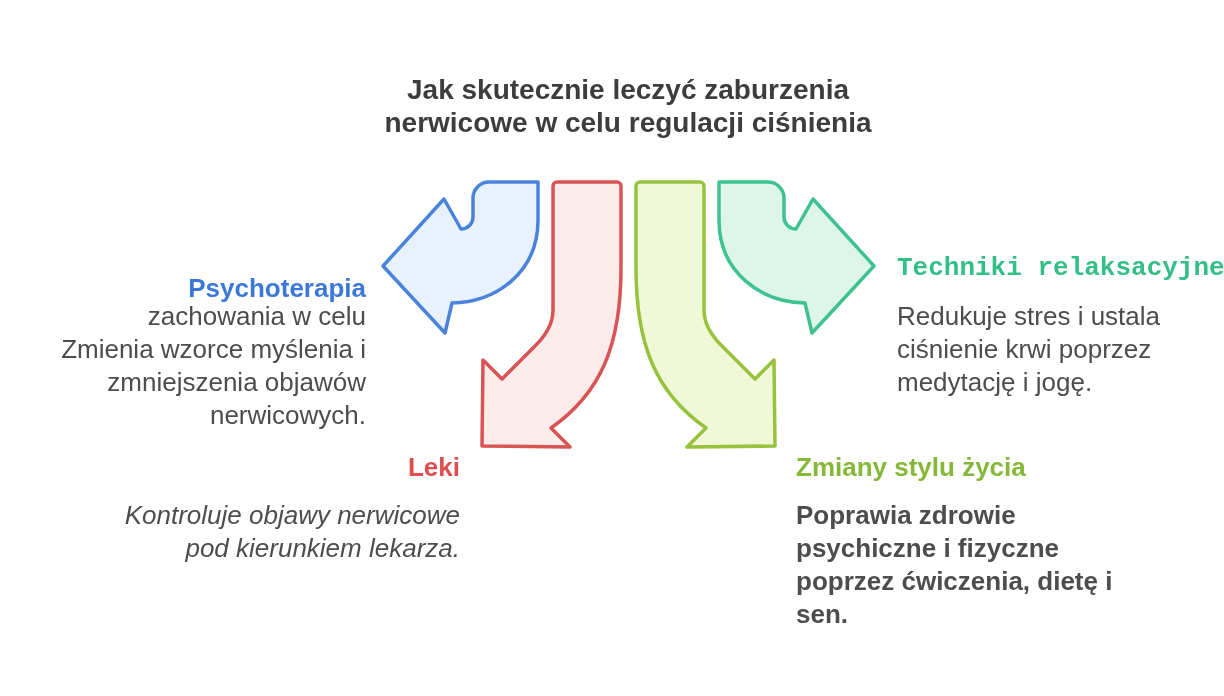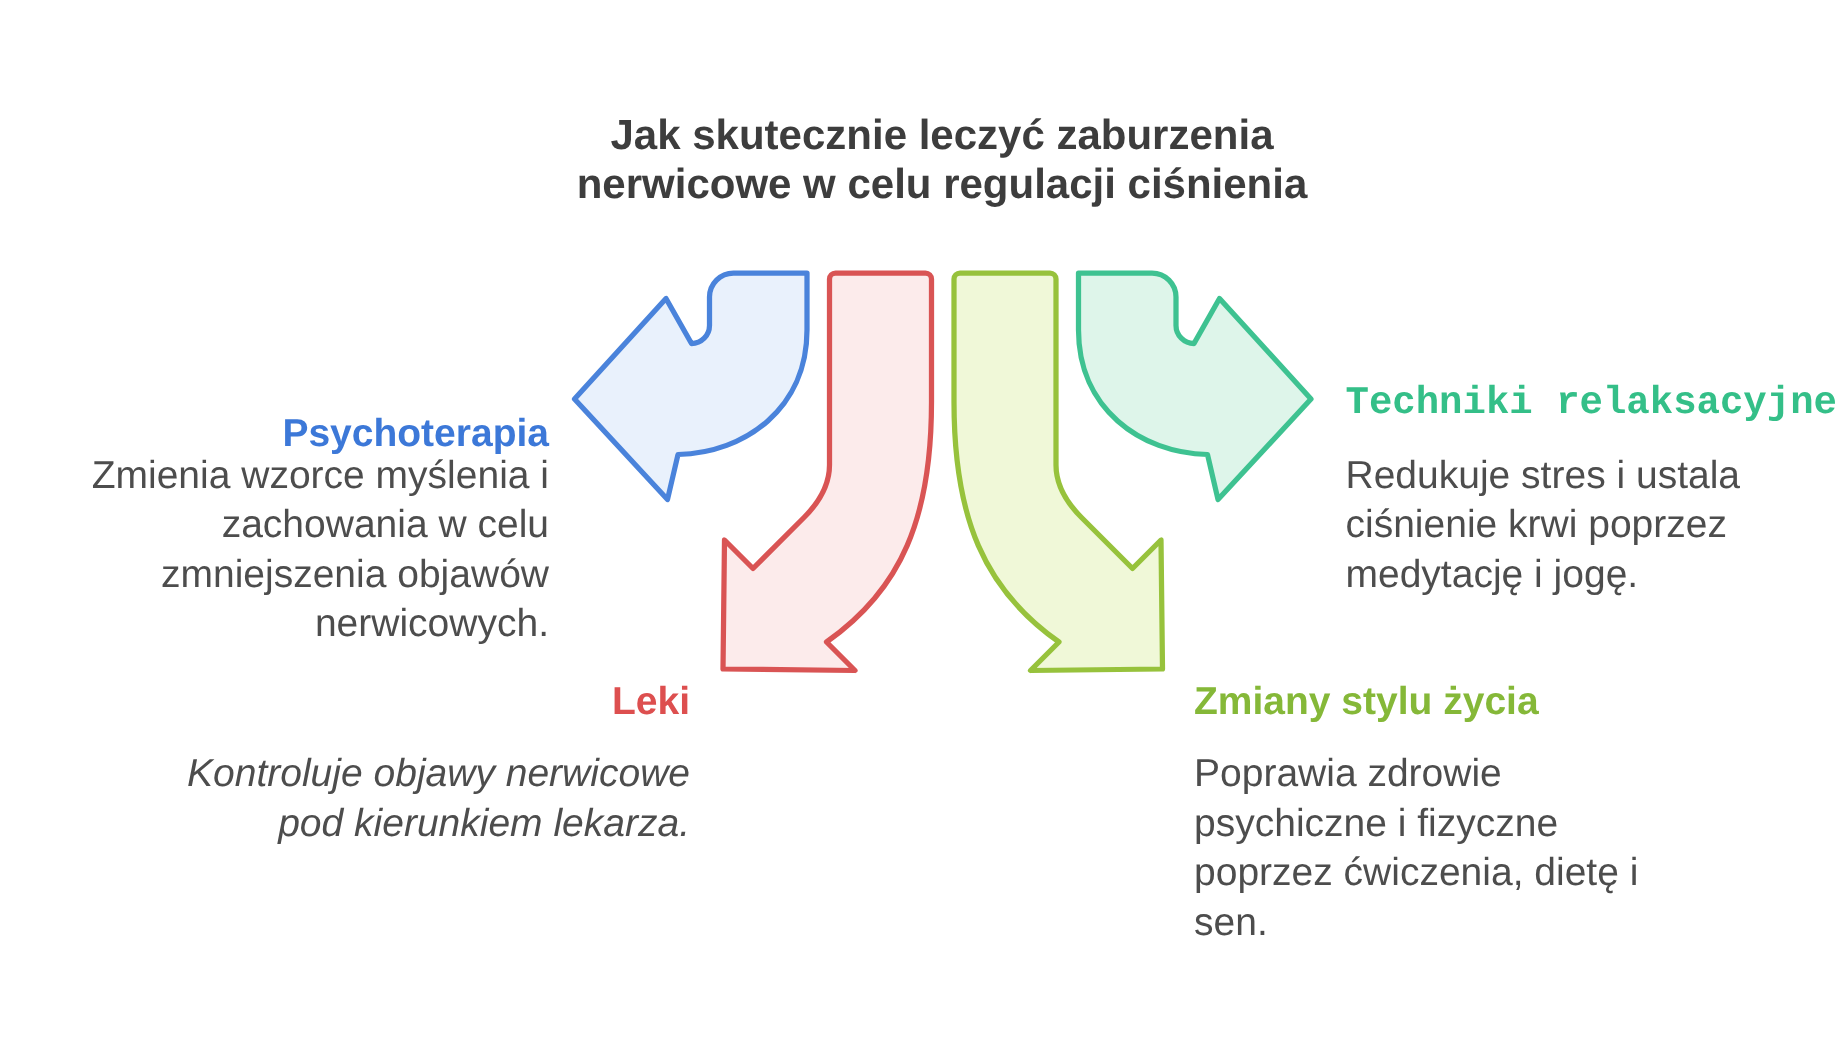--- a/index.html
+++ b/index.html
@@ -83,40 +83,40 @@
     <use href="#shape-bend90" transform="translate(1257,0) scale(-1,1)" fill="#def5ea" stroke="#3ec291"></use>
   </svg>
 
   <div class="diagram-title" style="color: rgb(61, 61, 61);">
     <div>Jak skutecznie leczyć zaburzenia</div>
     <div>nerwicowe w celu regulacji ciśnienia</div>
   </div>
 
   <div id="heading-psychoterapia" class="section-heading align-right" style="color: rgb(60, 120, 216);">Psychoterapia</div>
   <div id="text-psychoterapia" class="section-text align-right" style="color: rgb(77, 77, 77);">
+    <div>zachowania w celu</div>
     <div>Zmienia wzorce myślenia i</div>
-    <div>zachowania w celu</div>
     <div>zmniejszenia objawów</div>
     <div>nerwicowych.</div>
   </div>
 
   <div id="heading-leki" class="section-heading align-right" style="color: rgb(221, 79, 79);">Leki</div>
   <div id="text-leki" class="section-text align-right" style="color: rgb(77, 77, 77);">
     <div>Kontroluje objawy nerwicowe</div>
     <div>pod kierunkiem lekarza.</div>
   </div>
 
   <div id="heading-techniki" class="section-heading align-left" style="color: rgb(52, 191, 136); font-family: Liberation Mono, monospace;">Techniki relaksacyjne</div>
   <div id="text-techniki" class="section-text align-left" style="color: rgb(77, 77, 77);">
     <div>Redukuje stres i ustala</div>
     <div>ciśnienie krwi poprzez</div>
     <div>medytację i jogę.</div>
   </div>
 
   <div id="heading-zmiany" class="section-heading align-left" style="color: rgb(133, 184, 56);">Zmiany stylu życia</div>
-  <div id="text-zmiany" class="section-text align-left" style="color: rgb(77, 77, 77);">
+  <div id="text-zmiany" class="section-text align-left" style="color: rgb(77, 77, 77); font-weight: bold;">
     <div>Poprawia zdrowie</div>
     <div>psychiczne i fizyczne</div>
     <div>poprzez ćwiczenia, dietę i</div>
     <div>sen.</div>
   </div>
 
 </div>
 
 </body></html>

